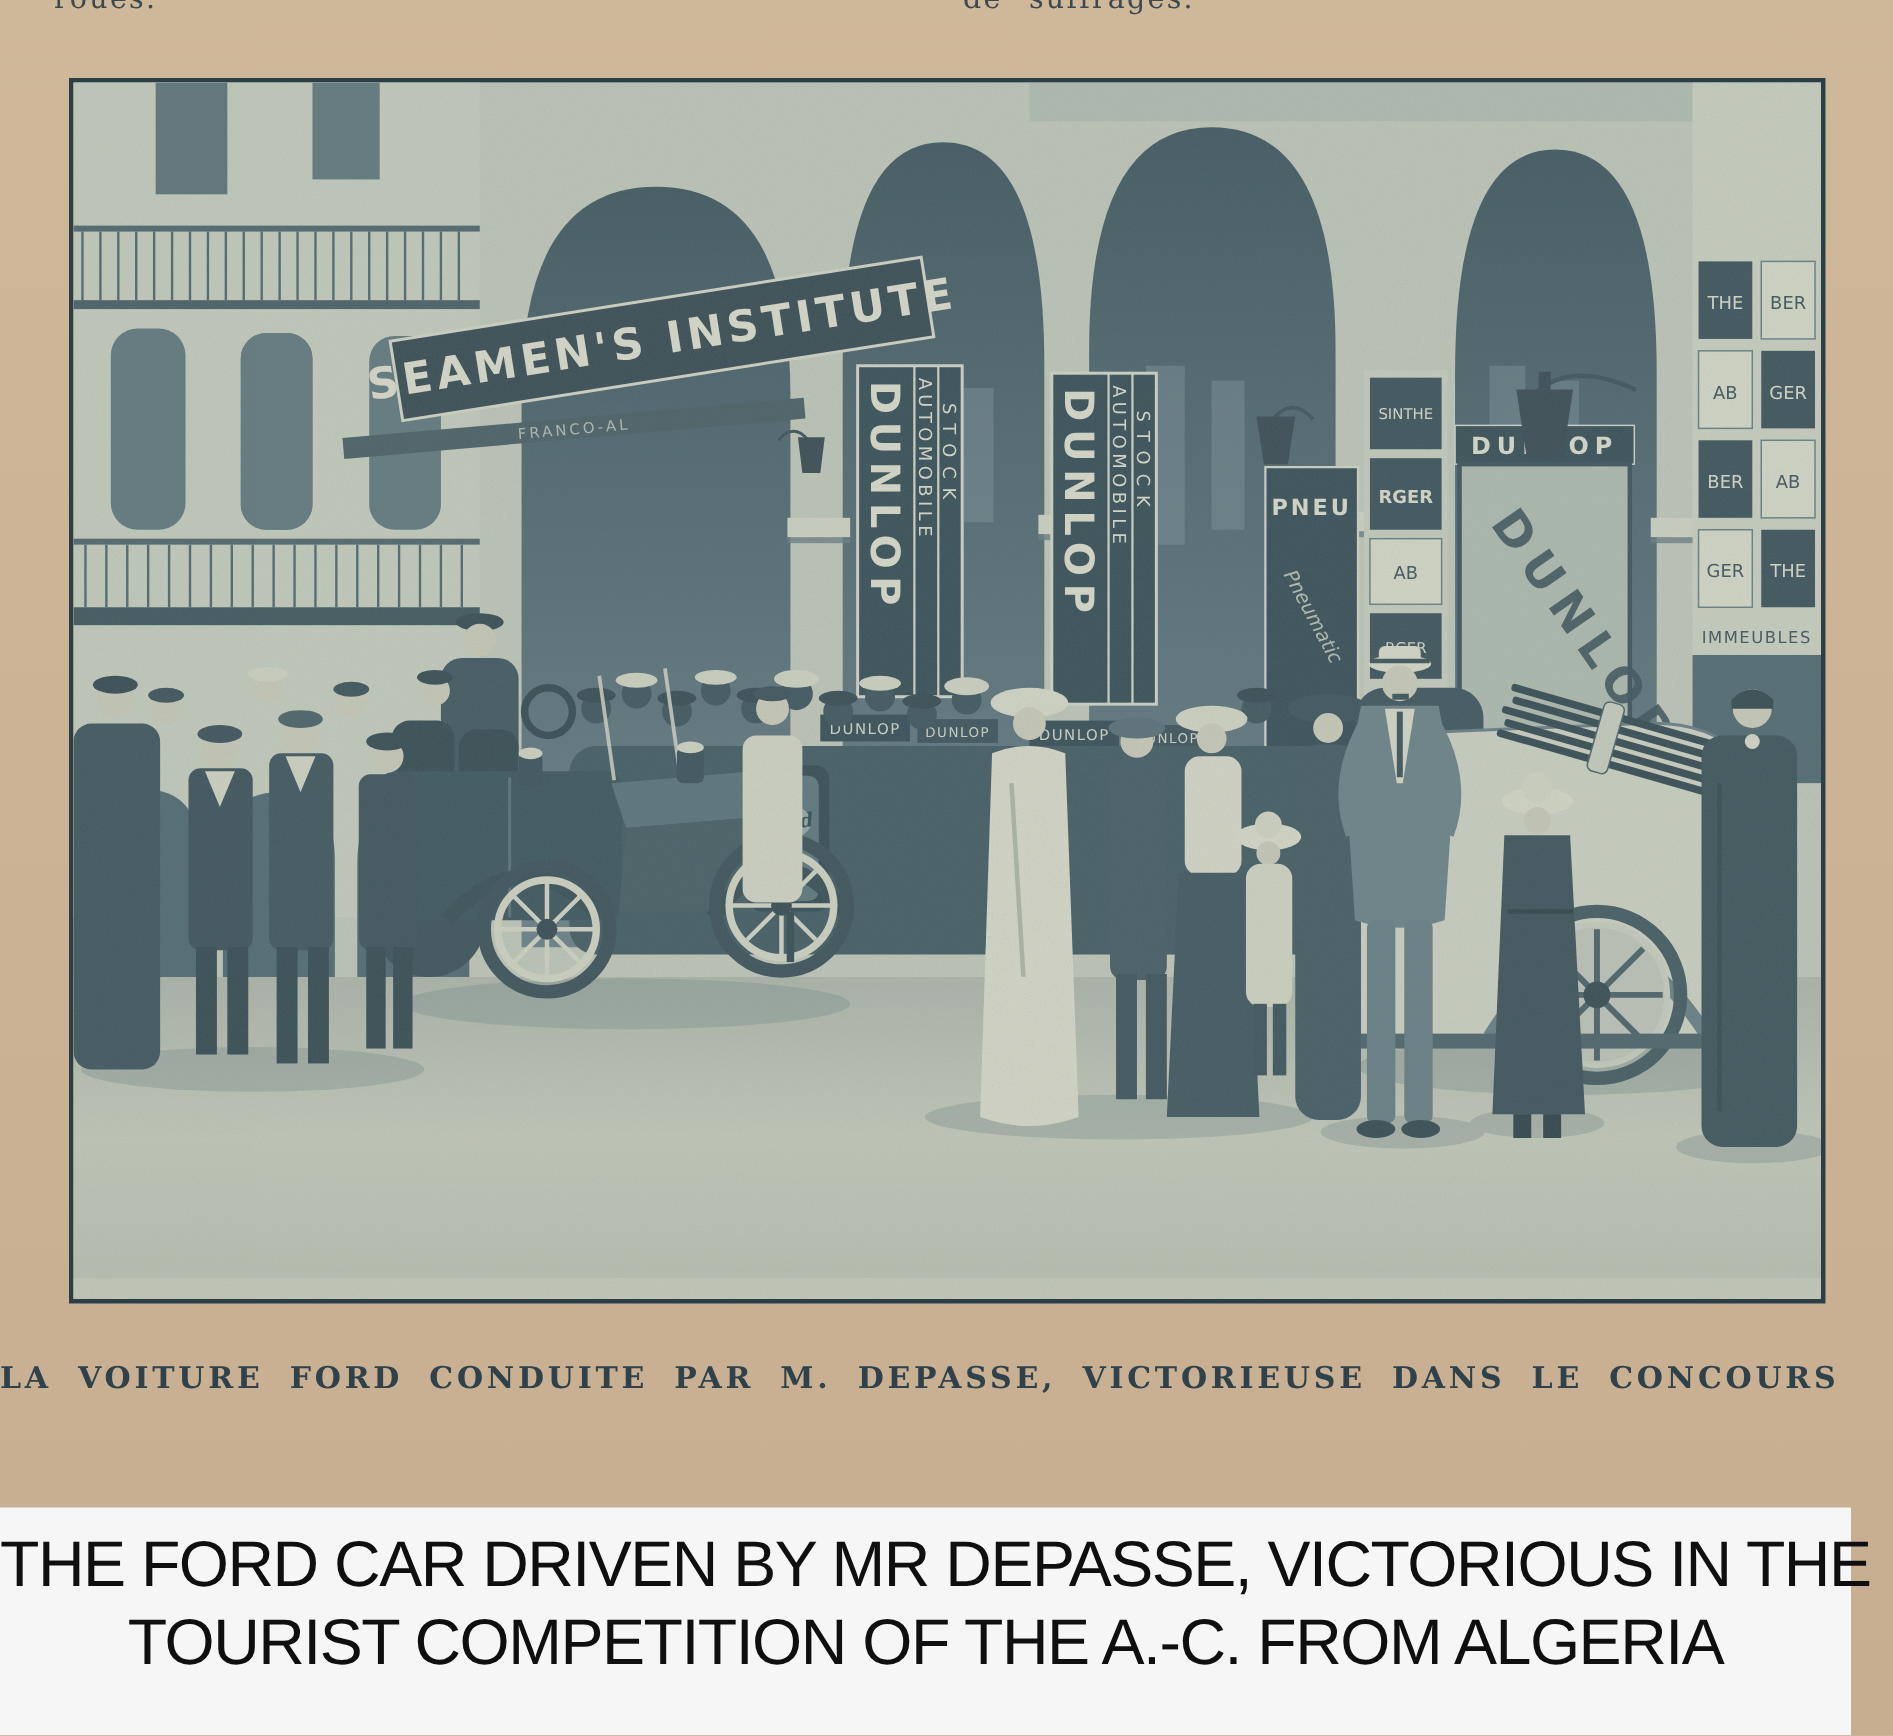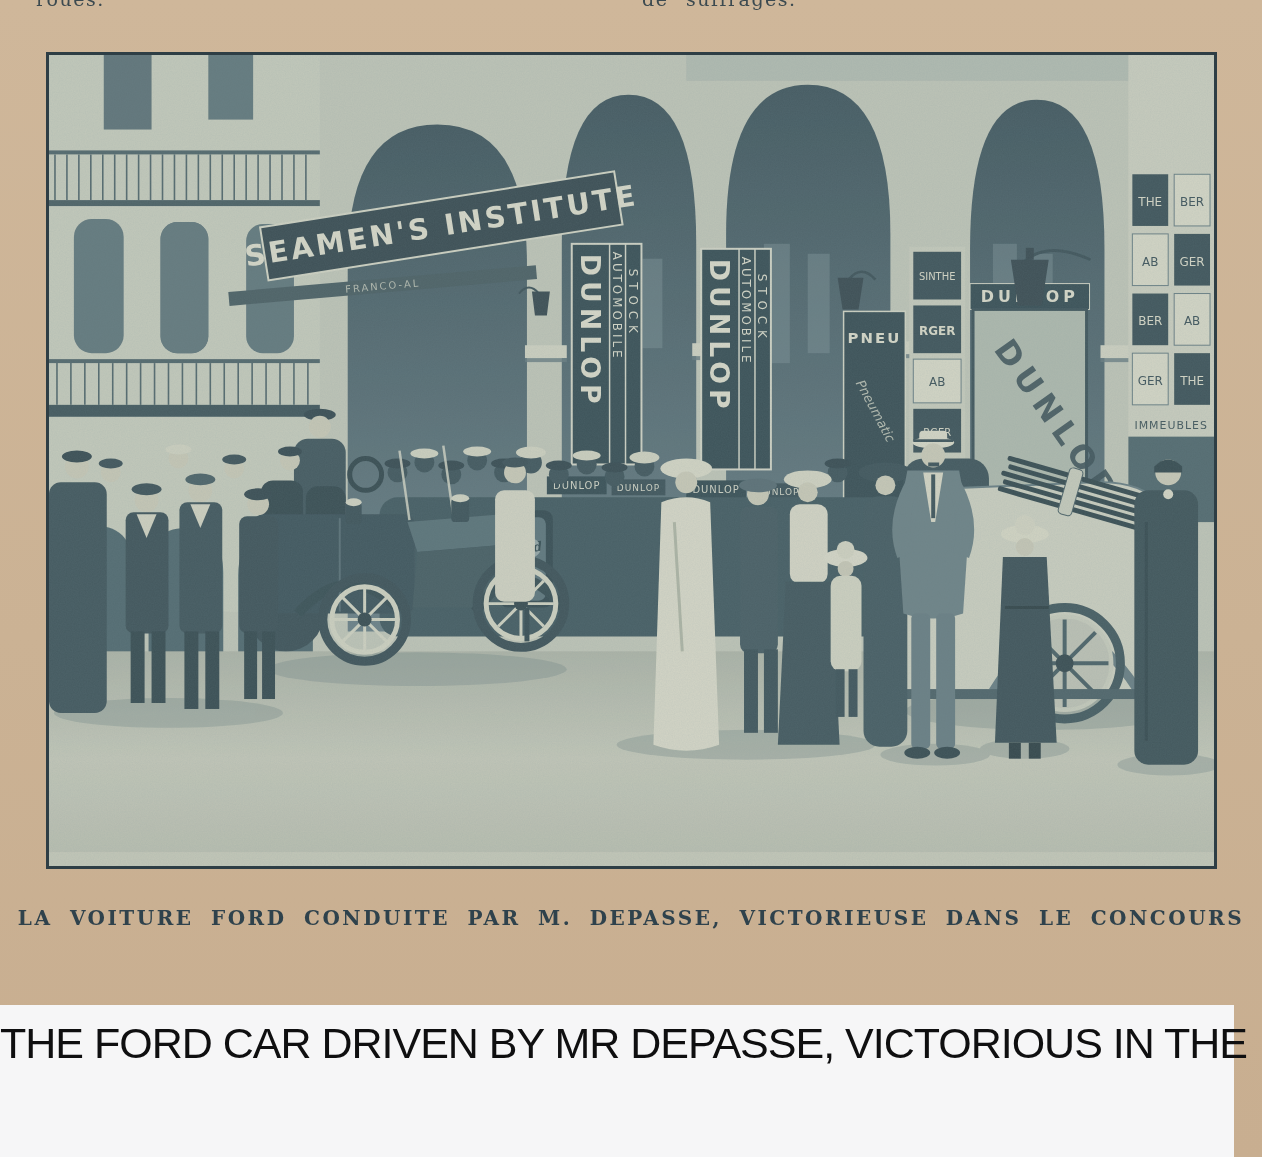--- a/index.html
+++ b/index.html
@@ -9,21 +9,21 @@
   
   .top-frags{position:absolute;top:0;left:0;right:0;height:12px;overflow:hidden;}
   .top-frags span{position:absolute;top:-12px;font-size:19px;color:#3c4a50;letter-spacing:1.5px;}
   .frag-left{left:36px;}
   .frag-right{left:642px;word-spacing:10px;}
   
   .photo-frame{position:absolute;left:46px;top:52px;width:1165px;height:811px;
                border:3px solid #2e3e45;background:#bcc6bd;}
   .photo-frame svg{display:block;width:100%;height:100%;}
   
-  .cap-fr{position:absolute;left:0;width:1262px;text-align:center;color:#2f424c;
+  .cap-fr{position:absolute;left:0;width:1262px;text-align:left;color:#2f424c;
           font-family:"DejaVu Serif",serif;font-weight:bold;white-space:nowrap;}
   .cap-fr1{top:906px;font-size:20px;letter-spacing:2.5px;word-spacing:8px;}
   .cap-fr2{top:948px;font-size:19px;letter-spacing:3px;word-spacing:9px;}
   
   .band-en{position:absolute;left:0;top:1005px;width:1234px;height:152px;background:#f6f6f7;
            text-align:center;color:#0f0f10;font-family:Liberation Sans, sans-serif;}
   .band-en .l{display:block;white-space:nowrap;font-size:43px;line-height:52px;letter-spacing:-1px;}
   .band-en .l1{padding-top:12px;}
   .svgtxt{font-family:"DejaVu Sans",sans-serif;}
 </style>
@@ -463,15 +463,16 @@
       <rect x="0" y="802" width="1170" height="14" fill="#c6cdc1" opacity="0.8"></rect>
       <rect x="0" y="0" width="1170" height="816" fill="#c9b294" opacity="0.16"></rect>
       <rect x="0" y="0" width="1170" height="816" filter="url(#grain)" opacity="0.32"></rect>
     </svg>
   </div>
 
   <div class="cap-fr cap-fr1">LA VOITURE FORD CONDUITE PAR M. DEPASSE, VICTORIEUSE DANS LE CONCOURS</div>
 
   <div class="band-en">
     <span class="l l1">THE FORD CAR DRIVEN BY MR DEPASSE, VICTORIOUS IN THE</span>
+    <span class="l l2">TOURIST COMPETITION OF THE A.-C. FROM ALGERIA</span>
   </div>
 
 </div>
 
 </body></html>

